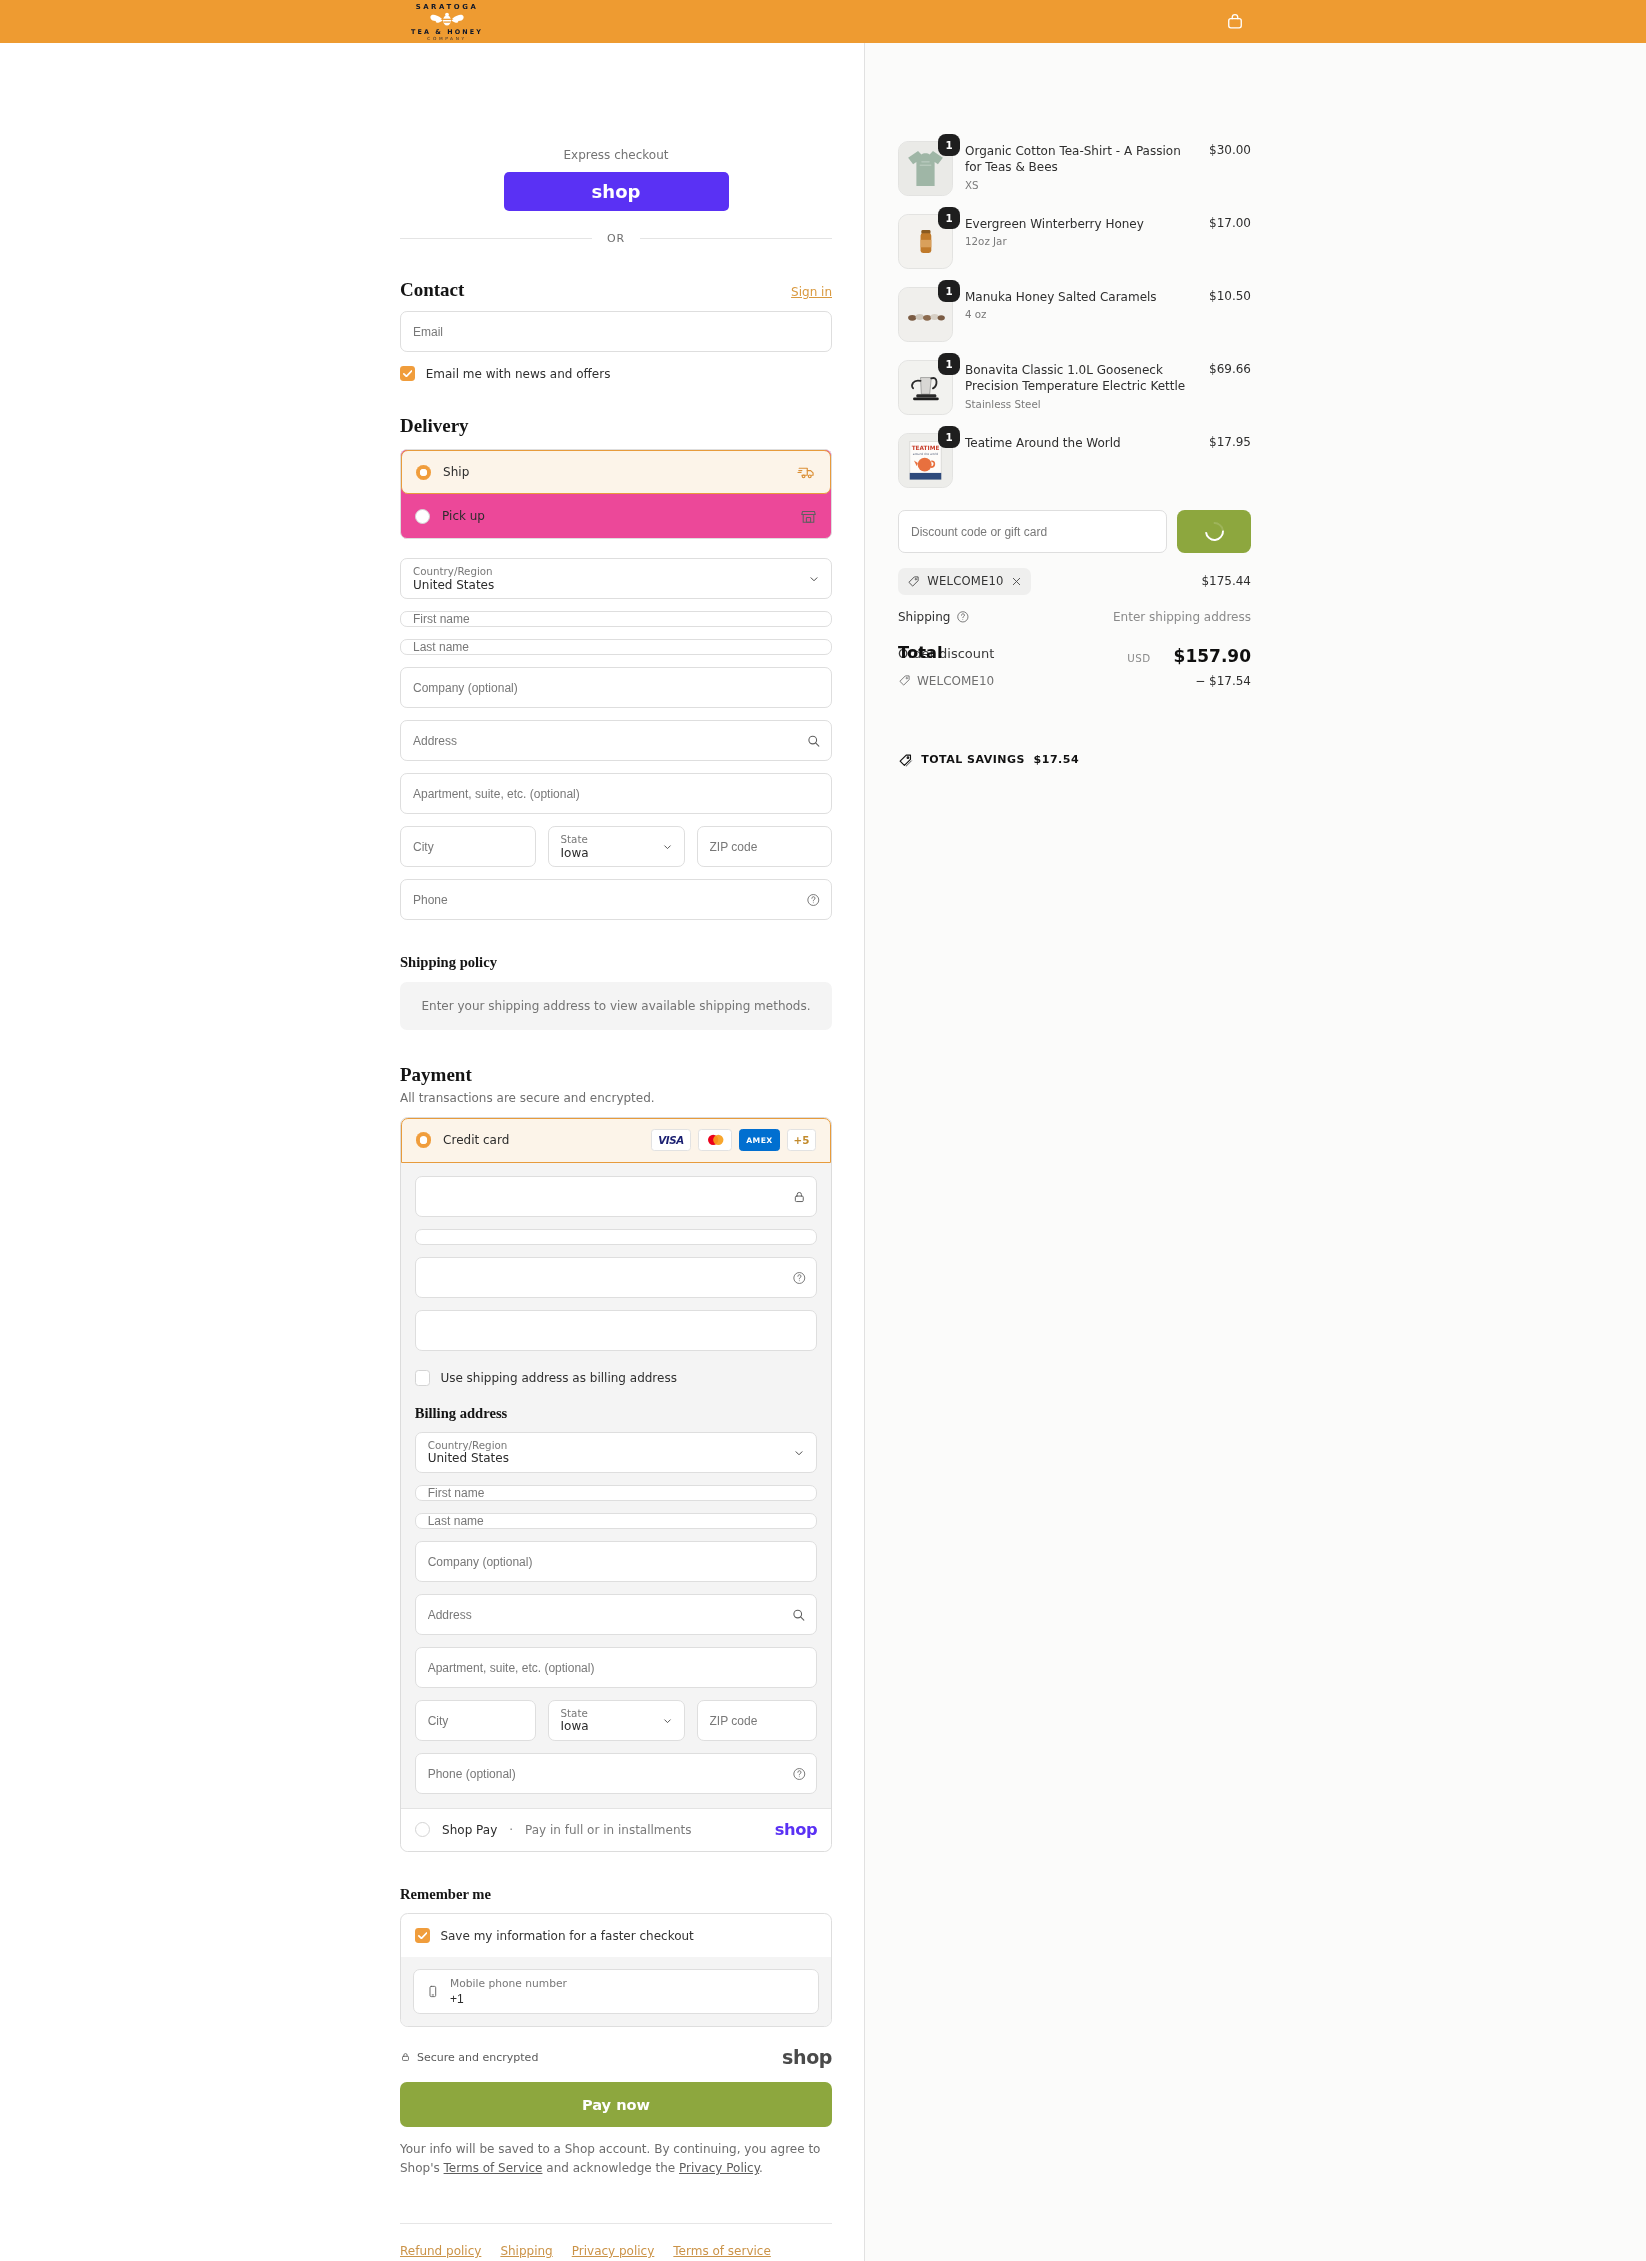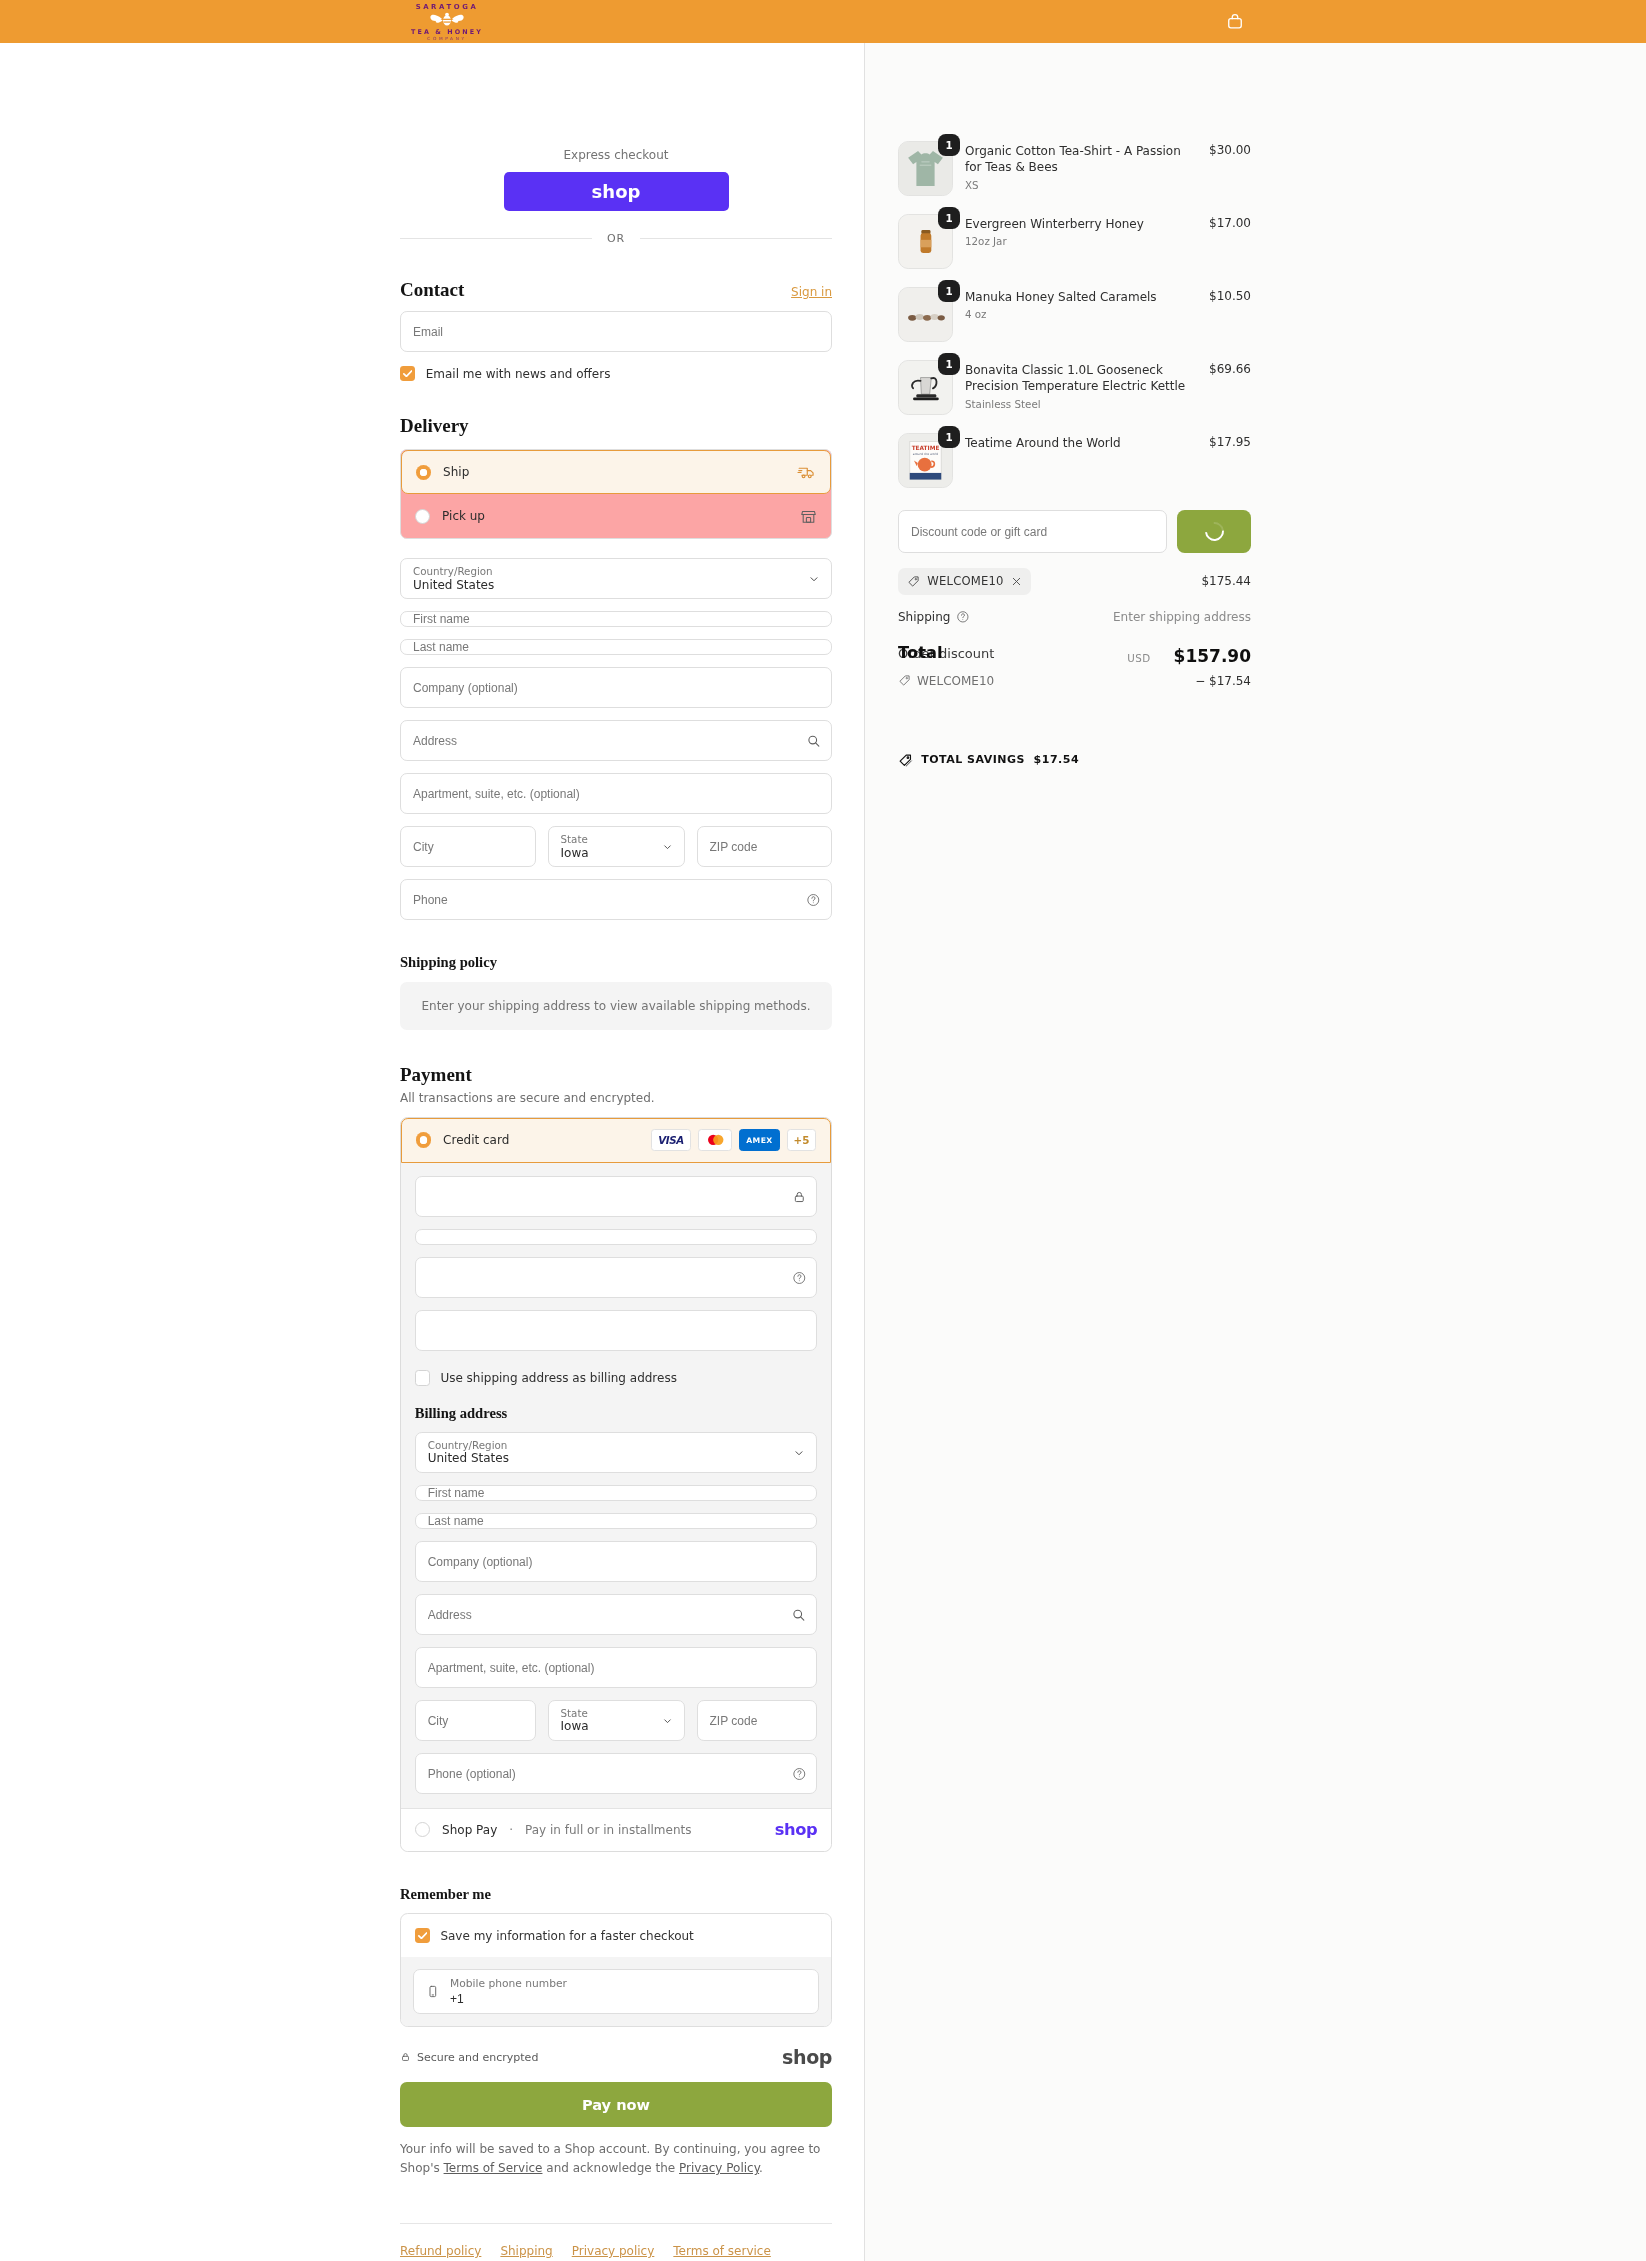--- a/index.html
+++ b/index.html
@@ -1,20 +1,20 @@
 <!DOCTYPE html>
 <html style="font-size:13.7px"><head>
 <meta charset="utf-8">
 <style>
   * { margin:0; padding:0; box-sizing:border-box; }
   html,body { width:1646px; height:2261px; background:#fff; font-family:"DejaVu Sans",sans-serif; color:#333; position:relative; overflow:hidden; }
 
   
   .topbar { position:absolute; top:0; left:0; width:1646px; height:43px; background:#EE9B31; z-index:5; }
-  .brand { position:absolute; left:400px; top:3.4px; width:94px; text-align:center; color:#701a75; }
+  .brand { position:absolute; left:400px; top:3.4px; width:94px; text-align:center; color:#0f172a; }
   .brand .b-top { font-size:6.9px; letter-spacing:2.6px; font-weight:700; }
   .brand .b-mid { font-size:6.4px; letter-spacing:2.1px; font-weight:700; margin-top:0.9px; }
   .brand .b-co  { font-size:4.3px; letter-spacing:2.6px; opacity:.85; }
   .cartwrap { position:absolute; left:1225px; top:12px; }
 
   
   .main { position:absolute; left:0; top:43px; width:864px; background:#fff; }
   .main-inner { width:432px; margin-left:400px; padding-top:105px; padding-bottom:34px; }
   .sidebar { position:absolute; left:864px; top:43px; width:783px; height:2218px; background:#FBFBFA; border-left:0.9px solid #E1E1E1; }
   .side-inner { width:353px; margin:98px 0 0 33px; }
@@ -46,21 +46,21 @@
 
   
   .sec-head { display:flex; align-items:baseline; justify-content:space-between; }
   .signin { font-size:12px; color:#D9993F; text-decoration:underline; cursor:pointer; }
   .chk-row { display:flex; align-items:center; gap:10.3px; font-size:12px; color:#2f2f2f; }
   .chk { width:15.4px; height:15.4px; border-radius:3.4px; flex:0 0 15.4px; display:flex; align-items:center; justify-content:center; }
   .chk.on { background:#F09D3C; }
   .chk.off { background:#fff; border:0.9px solid #D4D4D4; }
 
   
-  .opt-group { border:0.9px solid #DEDEDE; border-radius:6.9px; margin-top:12px; background:#fca5a5; }
+  .opt-group { border:0.9px solid #DEDEDE; border-radius:6.9px; margin-top:12px; background:#ec4899; }
   .opt { height:44px; display:flex; align-items:center; padding:0 13.7px; gap:12px; font-size:12px; color:#2c2c2c; cursor:pointer; }
   .opt.sel-opt { background:#FCF4E9; border:0.9px solid #E79B3C; border-radius:6.9px; }
   .opt .grow { flex:1; }
   .radio { width:15.4px; height:15.4px; border-radius:50%; flex:0 0 15.4px; }
   .radio.on { background:#F09D3C; box-shadow:inset 0 0 0 3.9px #F09D3C, inset 0 0 0 15.4px #fff; border:none; position:relative; }
   .radio.on::after { content:""; position:absolute; inset:4.3px; background:#fff; border-radius:50%; }
   .radio.on { background:#F09D3C; }
   .radio.off { background:#fff; border:0.9px solid #D4D4D4; }
 
   

